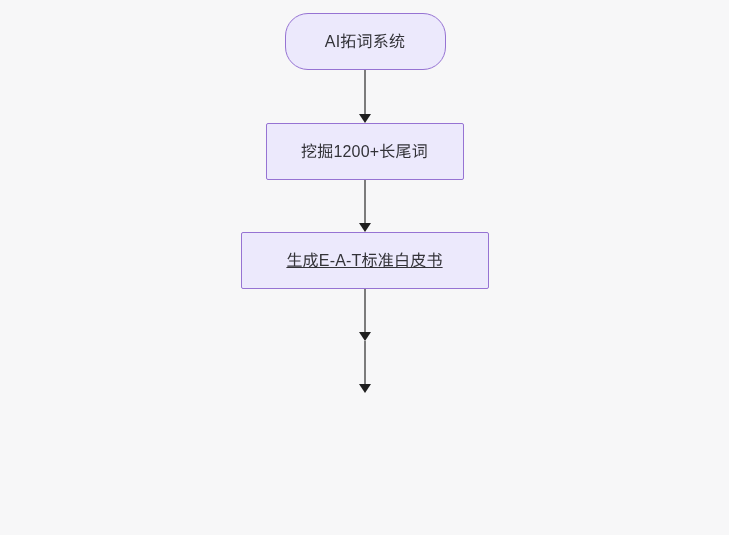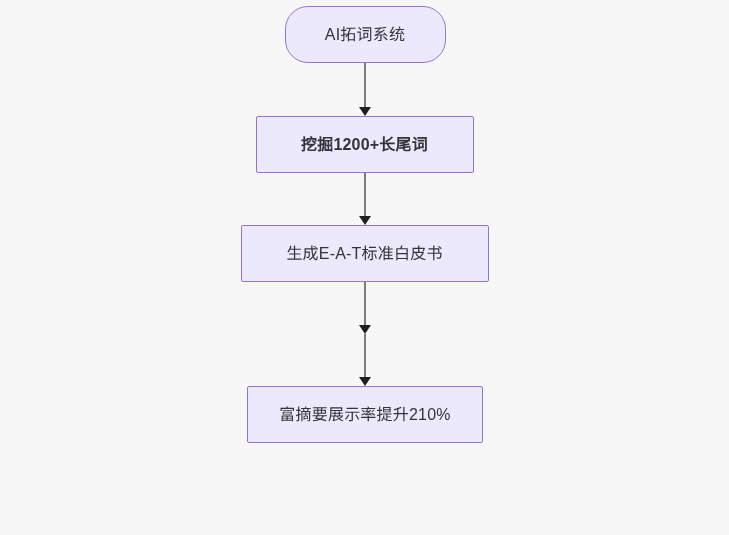--- a/index.html
+++ b/index.html
@@ -49,23 +49,23 @@
     white-space: nowrap;
     user-select: none;
   }
 
   .node-label {
     display: block;
     text-align: center;
   }
 
   
-  .node-1 { width: 161px; margin-top: 6px; margin-left: 1px; border-radius: 23px; }
-  .node-2 { width: 218px; margin-left: 0px; font-weight: bold; }
-  .node-3 { width: 248px; margin-left: 0px; }
+  .node-1 { width: 161px; margin-top: 13px; margin-left: 1px; border-radius: 23px; }
+  .node-2 { width: 198px; margin-left: 0px; }
+  .node-3 { width: 248px; margin-left: 0px; text-decoration: underline; }
   .node-4 { width: 213px; margin-left: 0px; }
   .node-5 { width: 236px; margin-left: 1px; }
 
   
   .connector {
     position: relative;
     width: 14px;
     display: flex;
     flex-direction: column;
     align-items: center;
@@ -122,18 +122,15 @@
       <div class="connector-line"></div>
       <div class="connector-head"></div>
     </div>
 
 
     <div class="connector conn-4">
       <div class="connector-line"></div>
       <div class="connector-head"></div>
     </div>
 
-    <div class="node node-5">
-      <span class="node-label">富摘要展示率提升210%</span>
-    </div>
 
   </div>
 </div>
 
 </body></html>

